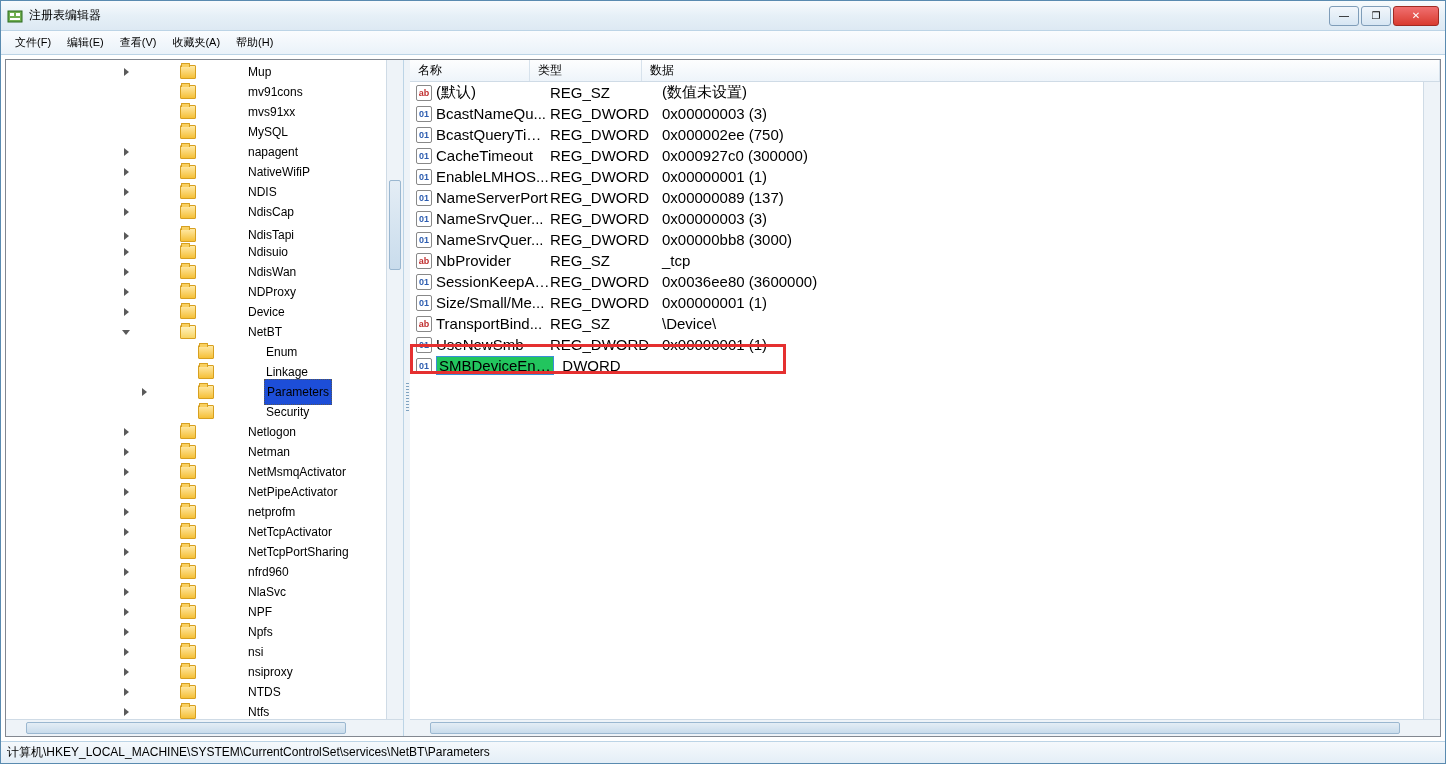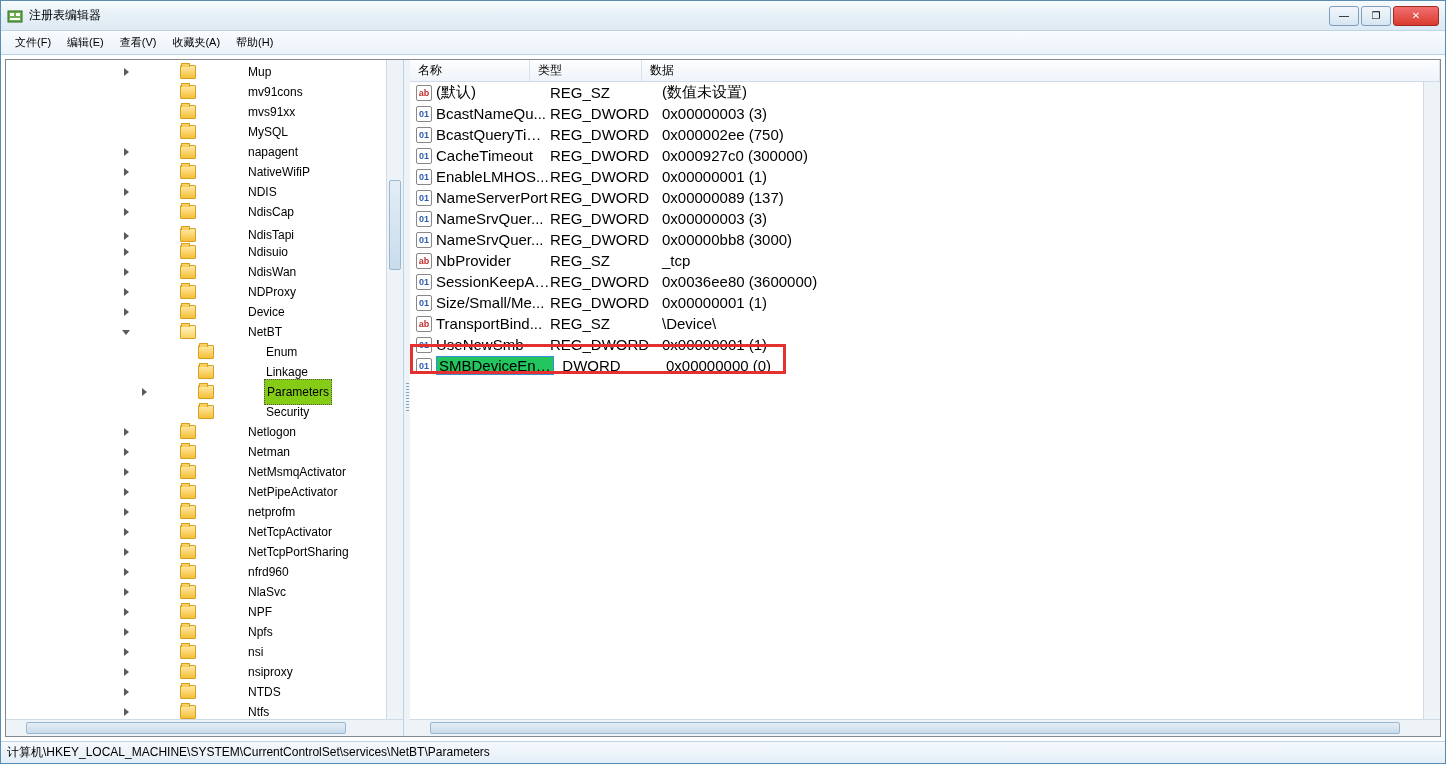--- a/index.html
+++ b/index.html
@@ -20,21 +20,21 @@
 .tree-pane { width: 398px; border-right: 1px solid #bcd4e6; position: relative; display:flex; flex-direction:column; }
 .tree-scroll { flex:1; overflow: hidden; position: relative; }
 .tree { font-size: 12px; color: #000; padding: 2px 0 2px 0; position:relative; }
 .tree-row { display: flex; align-items: center; height: 20px; white-space: nowrap; cursor: default; padding-left:0;gap:46px;}
 .tree-row .exp { width: 12px; height: 12px; margin-right: 2px; display:inline-flex; align-items:center; justify-content:center;}
 .tree-row .exp.tri::before { content:""; display:block; width:0;height:0;border-top:4px solid transparent;border-bottom:4px solid transparent;border-left:5px solid #5a5a5a;}
 .tree-row .exp.open::before { content:""; display:block; width:0;height:0;border-left:4px solid transparent;border-right:4px solid transparent;border-top:5px solid #5a5a5a;}
 .tree-row .folder { width:16px; height:14px; margin-right: 4px; background: linear-gradient(#ffe9a6,#f5c038); border:1px solid #d7a020; border-radius:1px; position:relative;}
 .tree-row .folder::before{content:"";position:absolute;top:-3px;left:0;width:7px;height:3px;background:#f9d060;border:1px solid #d7a020;border-bottom:none;border-radius:1px 1px 0 0;}
 .tree-row .folder.open { background: linear-gradient(#fff3c3,#f8d462); }
-.tree-row.selected .label{ background:#84cc16; border:1px dotted #555; padding:5px 2px;}
+.tree-row.selected .label{ background:#1d4ed8; border:1px dotted #555; padding:5px 2px;}
 .tree-row .label { padding:0 2px; }
 .tree-pane .vscroll { position:absolute; right:0; top:0; bottom:17px; width:17px; background:#eef3f8; border-left:1px solid #cfdbe6;}
 .tree-pane .vscroll .thumb{ position:absolute; left:2px; right:2px; top:120px; height:90px; background:linear-gradient(#e4edf5,#c9dcec); border:1px solid #9ab7d0; border-radius:2px;}
 .tree-pane .hscroll { height:17px; background:#eef3f8; border-top:1px solid #cfdbe6; position:relative;}
 .tree-pane .hscroll .thumb{position:absolute; top:2px; bottom:2px; left:20px; width:320px; background:linear-gradient(#e4edf5,#c9dcec); border:1px solid #9ab7d0; border-radius:2px;}
 
 .list-pane { flex: 1; display:flex; flex-direction:column; position:relative; }
 .list-header { height: 22px; display:flex; font-size:12px; background:linear-gradient(#fdfefe,#eef4fa); border-bottom:1px solid #cfdbe6;}
 .list-header .col { padding: 2px 8px; border-right:1px solid #d7e2ec; display:flex; align-items:center; cursor:default;}
 .col-name{ width:120px;} .col-type{width:112px;} .col-data{ flex:1;}
@@ -356,21 +356,20 @@
           <div class="row">
             <span class="icon dw"></span>
             <span class="c-name">UseNewSmb</span>
             <span class="c-type">REG_DWORD</span>
             <span class="c-data">0x00000001 (1)</span>
           </div>
           <div class="row editing">
             <span class="icon dw"></span>
             <span class="c-name">SMBDeviceEnabled</span>
             <span class="c-type">_DWORD</span>
-            <span class="c-data">0x00000000 (0)</span>
           </div>
           <div class="highlight-box" id="hl" style="left: 0px; top: 262px; width: 376px; height: 30px;"></div>
         </div>
       <div class="vscroll"></div>
       <div class="hscroll">
           <div class="thumb"></div>
         </div>
     </div>
 
   </div>

